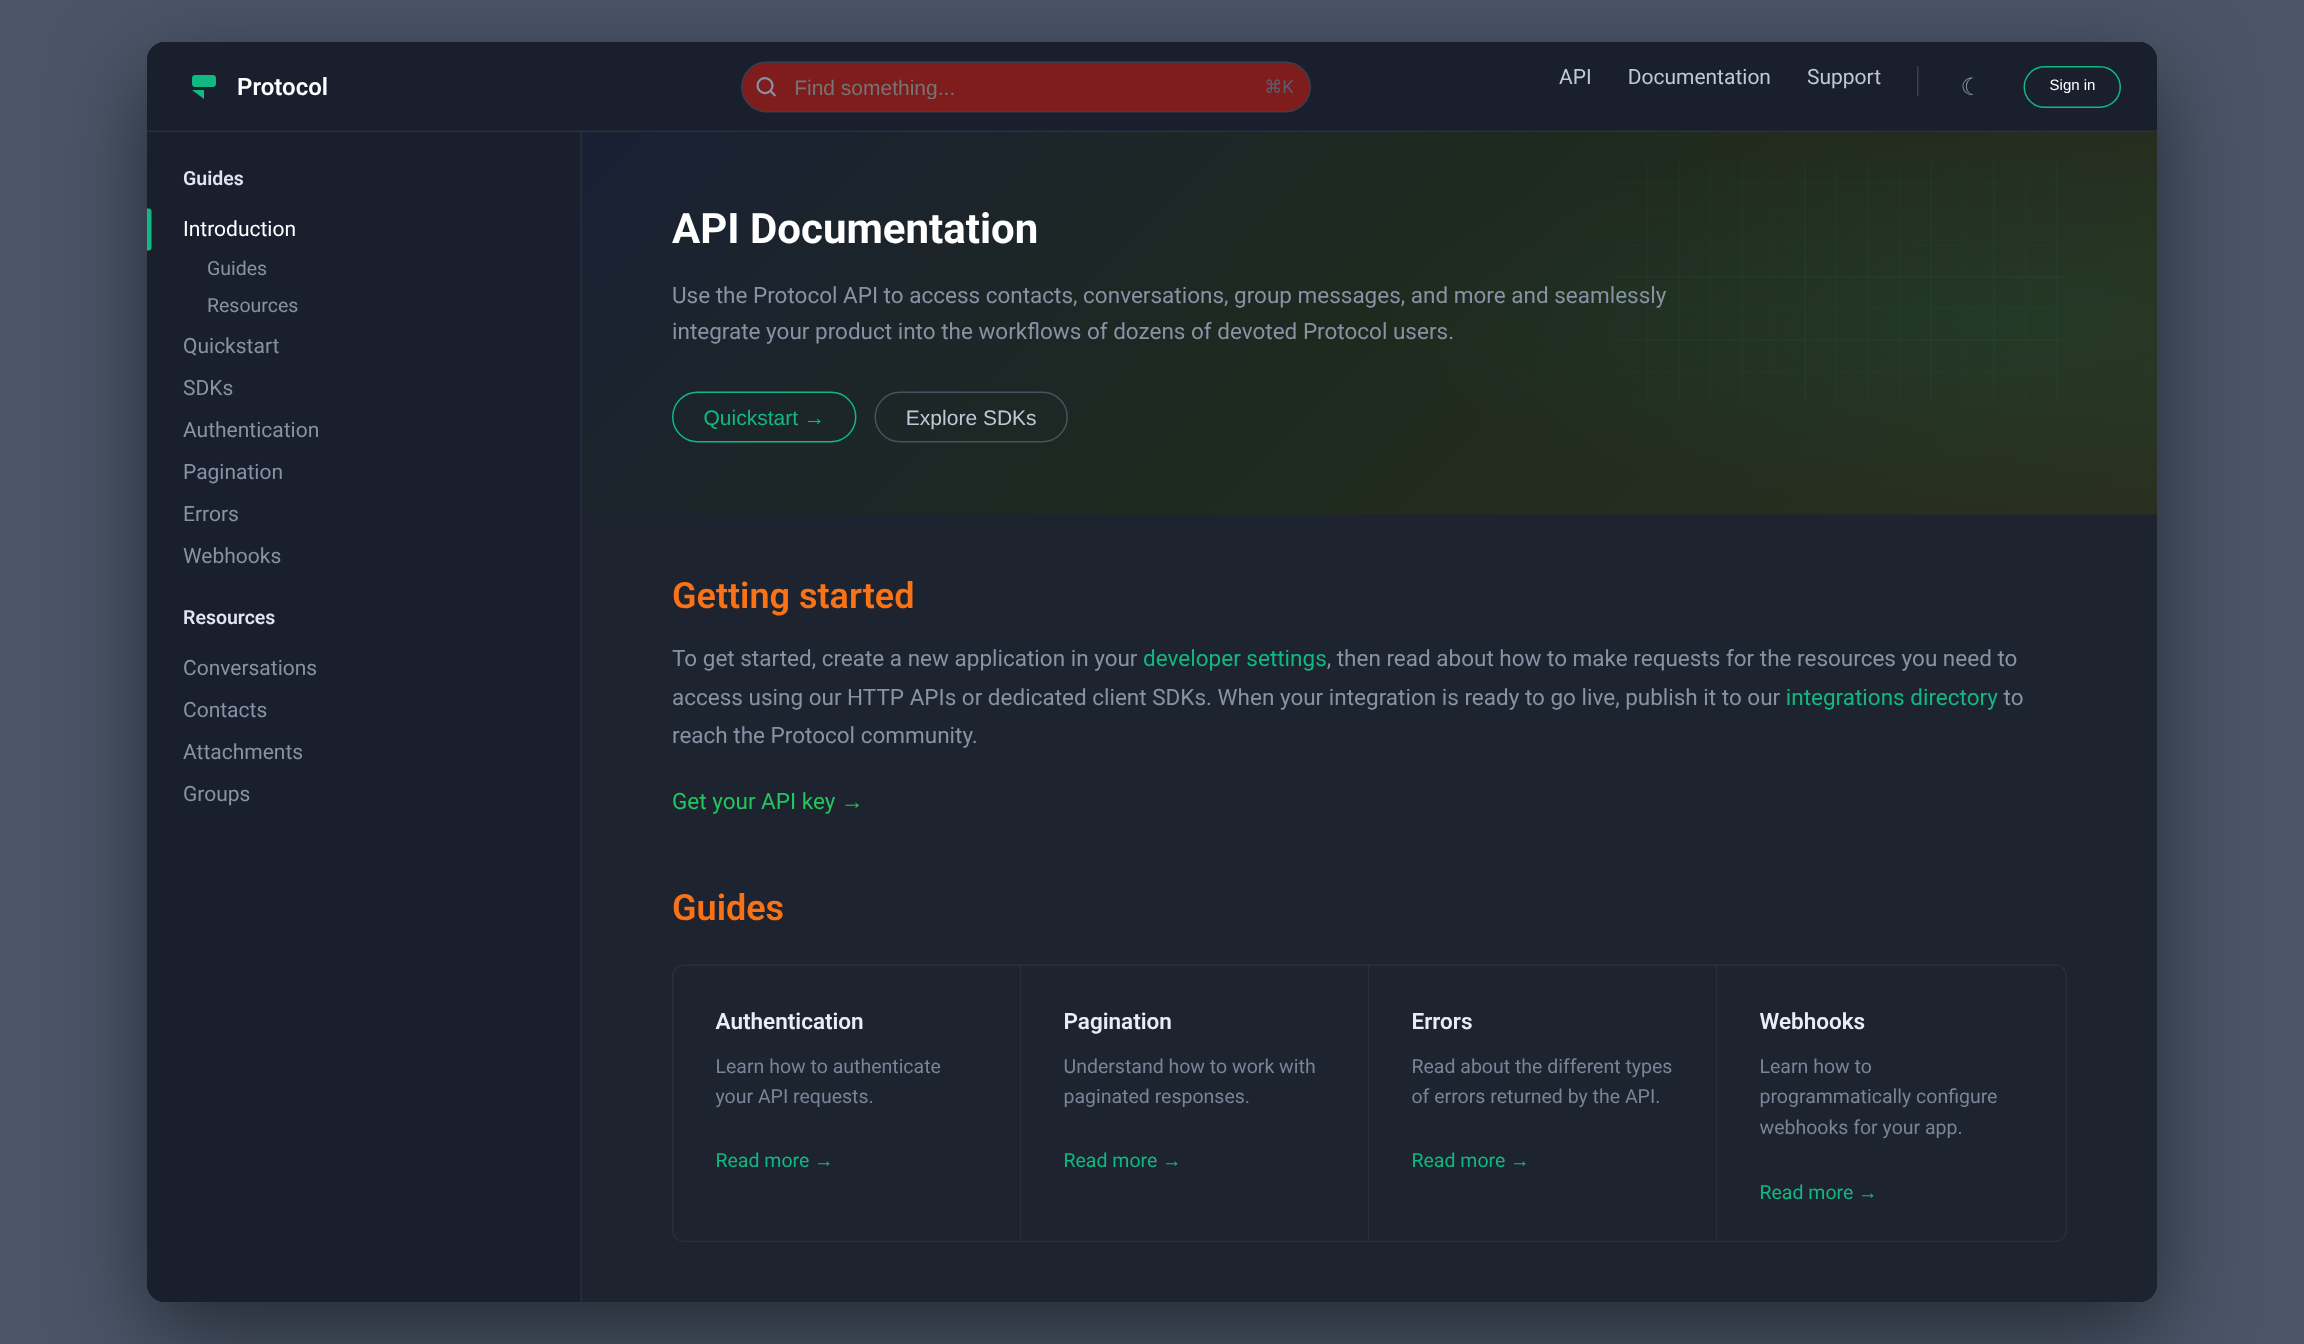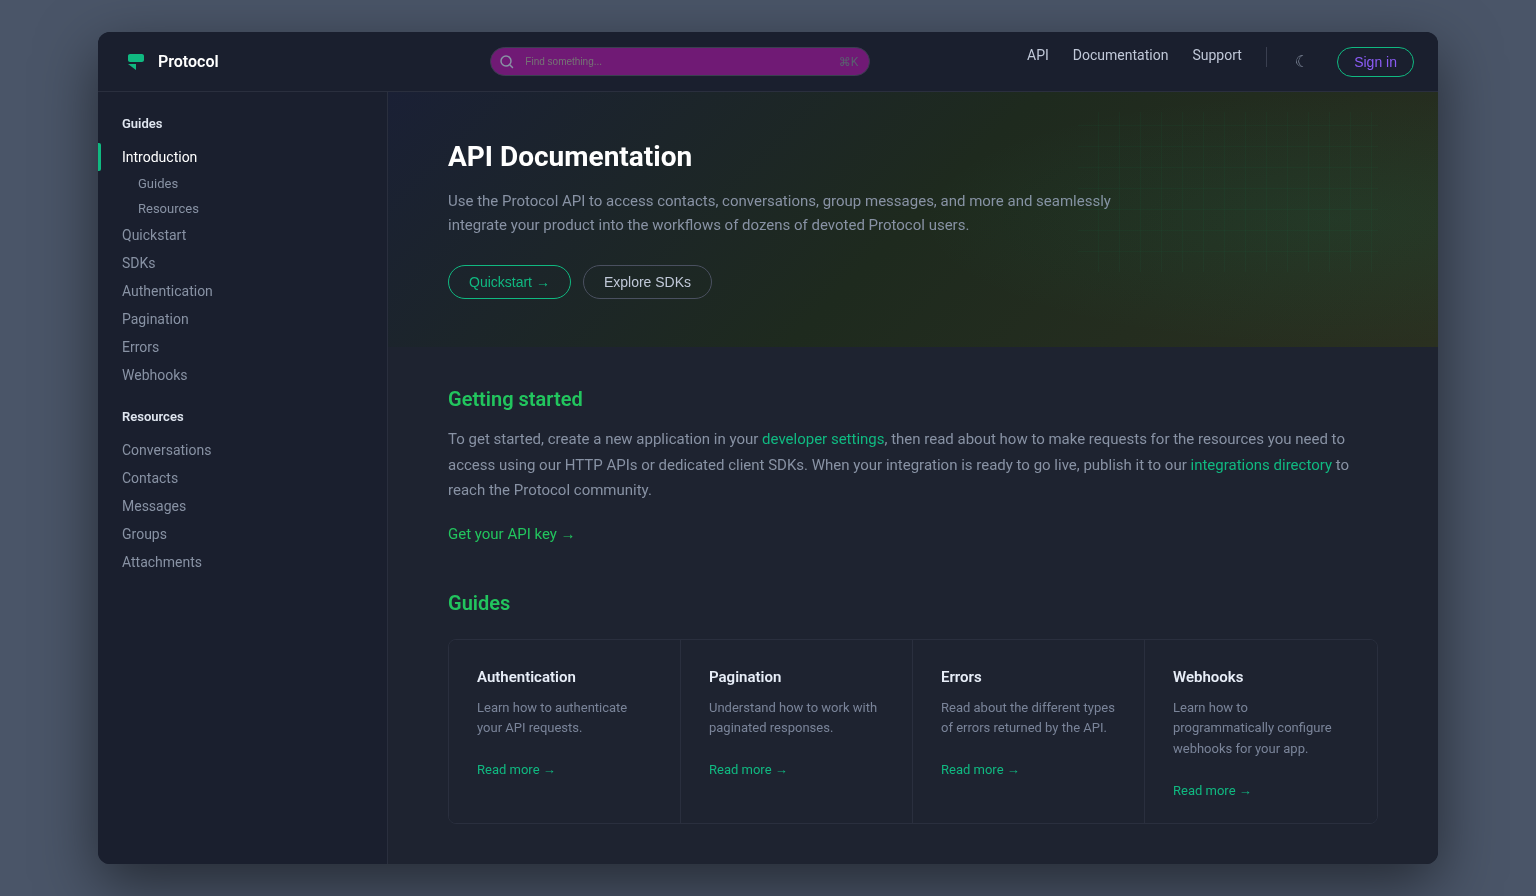--- a/index.html
+++ b/index.html
@@ -60,26 +60,26 @@
     }
     .search-wrapper svg {
       position: absolute;
       left: 10px;
       top: 50%;
       transform: translateY(-50%);
       color: #8892a4;
     }
     .search-wrapper input {
       width: 100%;
-      background: #701a75;
+      background: #7f1d1d;
       border: 1px solid #3a3f50;
       border-radius: 20px;
       padding: 8px 50px 8px 34px;
       color: #8892a4;
-      font-size: 10px;
+      font-size: 14px;
       outline: none;
     }
     .search-shortcut {
       position: absolute;
       right: 12px;
       top: 50%;
       transform: translateY(-50%);
       color: #5a6070;
       font-size: 12px;
     }
@@ -103,24 +103,24 @@
       background: none;
       border: none;
       color: #8892a4;
       cursor: pointer;
       padding: 4px;
       font-size: 16px;
     }
     .sign-in-btn {
       background: none;
       border: 1px solid #10b981;
-      color: #8b5cf6;
+      color: #ffffff;
       border-radius: 20px;
       padding: 6px 16px;
-      font-size: 14px;
+      font-size: 10px;
       cursor: pointer;
     }
     
     .body-layout {
       display: flex;
       flex: 1;
     }
     
     .sidebar {
       width: 290px;
@@ -250,22 +250,22 @@
       border-radius: 20px;
       padding: 8px 20px;
       font-size: 14px;
       cursor: pointer;
     }
     
     .content-area {
       padding: 40px 60px;
     }
     .section-title {
-      color: #22c55e;
-      font-size: 20px;
+      color: #f97316;
+      font-size: 24px;
       font-weight: 600;
       margin-bottom: 16px;
     }
     .getting-started-text {
       color: #8892a4;
       font-size: 15px;
       line-height: 1.7;
       margin-bottom: 20px;
     }
     .getting-started-text a {
@@ -362,23 +362,22 @@
       <a class="sidebar-item">Authentication</a>
       <a class="sidebar-item">Pagination</a>
       <a class="sidebar-item">Errors</a>
       <a class="sidebar-item">Webhooks</a>
 
       <div class="sidebar-separator"></div>
 
       <div class="sidebar-section-title">Resources</div>
       <a class="sidebar-item">Conversations</a>
       <a class="sidebar-item">Contacts</a>
-      <a class="sidebar-item">Messages</a>
+      <a class="sidebar-item">Attachments</a>
       <a class="sidebar-item">Groups</a>
-      <a class="sidebar-item">Attachments</a>
     </div>
 
     <div class="main-content">
 
       <div class="hero">
         <div class="hero-bg-pattern"></div>
         <h1 class="hero-title">API Documentation</h1>
         <p class="hero-desc">Use the Protocol API to access contacts, conversations, group messages, and more and seamlessly integrate your product into the workflows of dozens of devoted Protocol users.</p>
         <div class="hero-buttons">
           <button class="btn-quickstart">Quickstart →</button>

